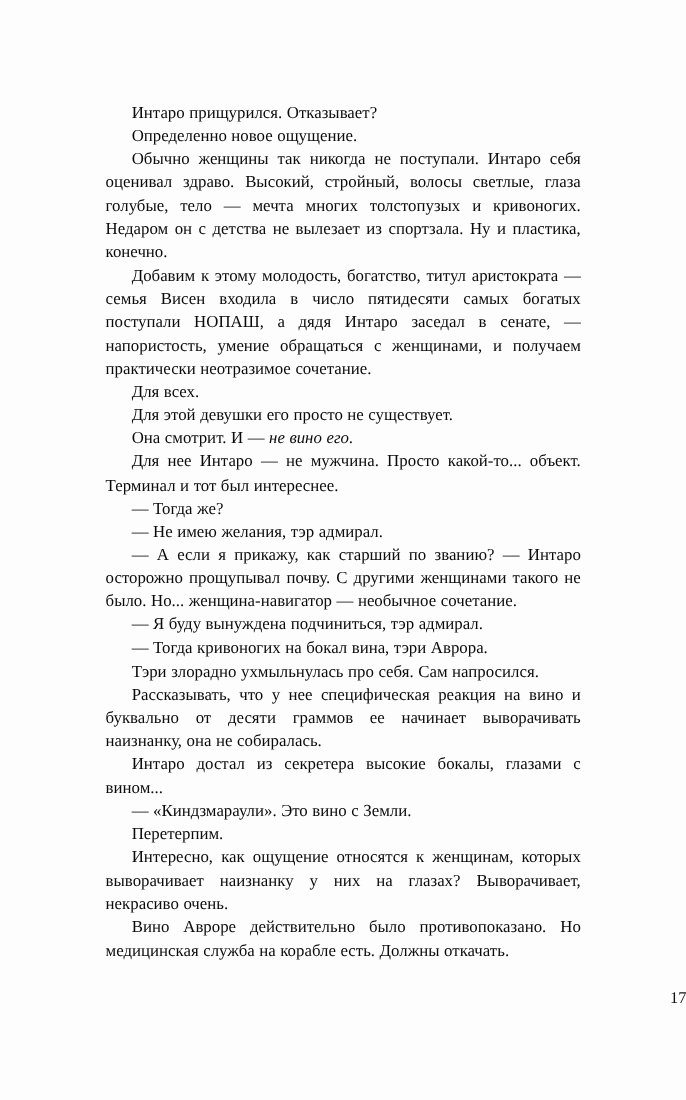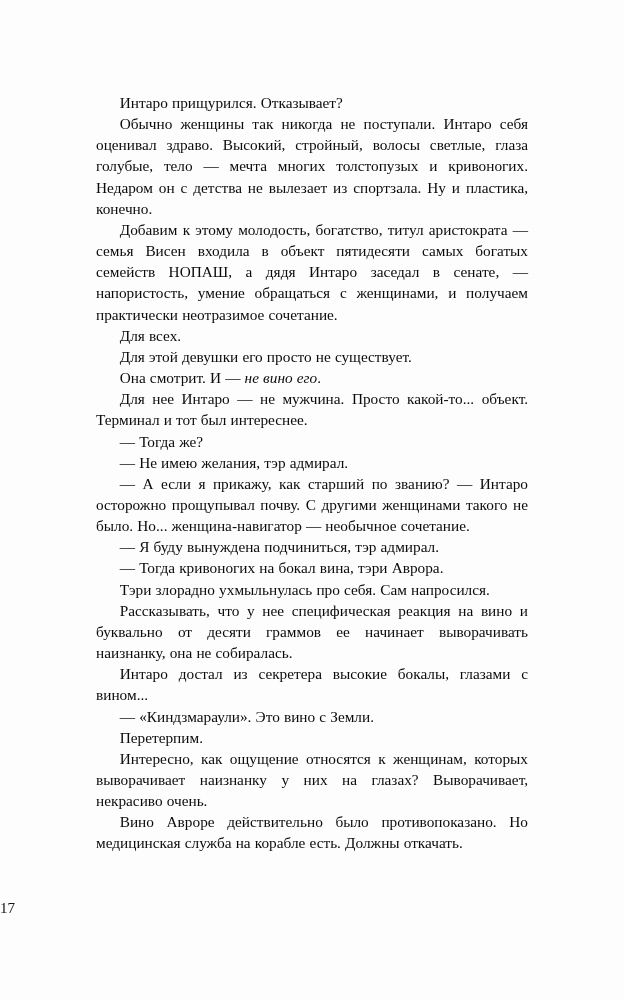--- a/index.html
+++ b/index.html
@@ -41,35 +41,36 @@
     text-indent: 1.55em;
   }
   em {
     font-style: italic;
   }
   .folio {
     position: absolute;
     left: 0;
     top: 900px;
     width: 624px;
-    text-align: left;
+    text-align: right;
     font-size: 15px;
     font-family: "Liberation Serif", serif;
     color: #111;
   }
 </style>
 </head>
 <body>
 
 <div class="page">
   <div class="text-block">
 
     <p class="para">Интаро прищурился. Отказывает?</p>
+    <p class="para">Определенно новое ощущение.</p>
     <p class="para">Обычно женщины так никогда не поступали. Интаро себя оценивал здраво. Высокий, стройный, волосы светлые, глаза голубые, тело — мечта многих толстопузых и кривоногих. Недаром он с детства не вылезает из спортзала. Ну и пластика, конечно.</p>
-    <p class="para">Добавим к этому молодость, богатство, титул аристократа — семья Висен входила в объект пятидесяти самых богатых семейств НОПАШ, а дядя Интаро заседал в сенате, — напористость, умение обращаться с женщинами, и получаем практически неотразимое сочетание.</p>
+    <p class="para">Добавим к этому молодость, богатство, титул аристократа — семья Висен входила в число пятидесяти самых богатых поступали НОПАШ, а дядя Интаро заседал в сенате, — напористость, умение обращаться с женщинами, и получаем практически неотразимое сочетание.</p>
     <p class="para">Для всех.</p>
     <p class="para">Для этой девушки его просто не существует.</p>
     <p class="para"><span>Она смотрит. И — </span><em>не вино его</em><span>.</span></p>
     <p class="para">Для нее Интаро — не мужчина. Просто какой-то... объект. Терминал и тот был интереснее.</p>
     <p class="para dialog">— Тогда же?</p>
     <p class="para dialog">— Не имею желания, тэр адмирал.</p>
     <p class="para dialog">— А если я прикажу, как старший по званию? — Интаро осторожно прощупывал почву. С другими женщинами такого не было. Но... женщина-навигатор — необычное сочетание.</p>
     <p class="para dialog">— Я буду вынуждена подчиниться, тэр адмирал.</p>
     <p class="para dialog">— Тогда кривоногих на бокал вина, тэри Аврора.</p>
     <p class="para">Тэри злорадно ухмыльнулась про себя. Сам напросился.</p>

